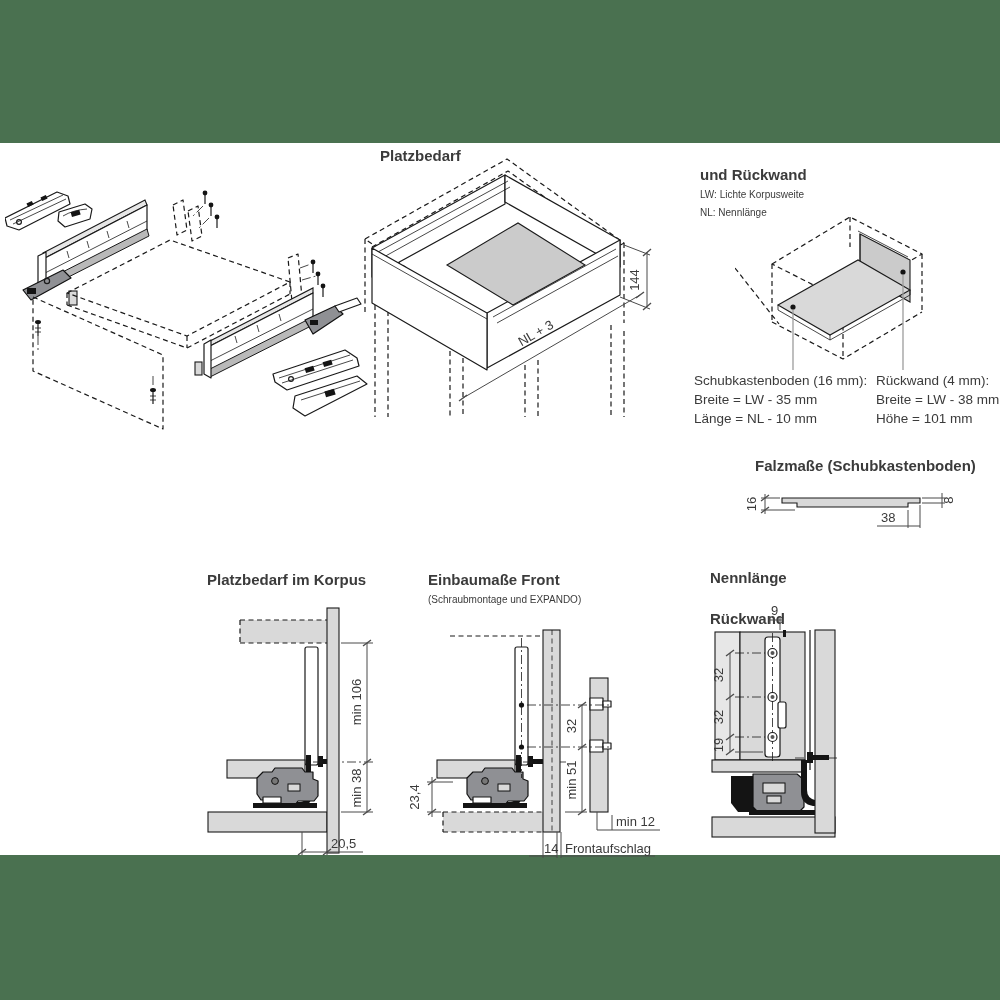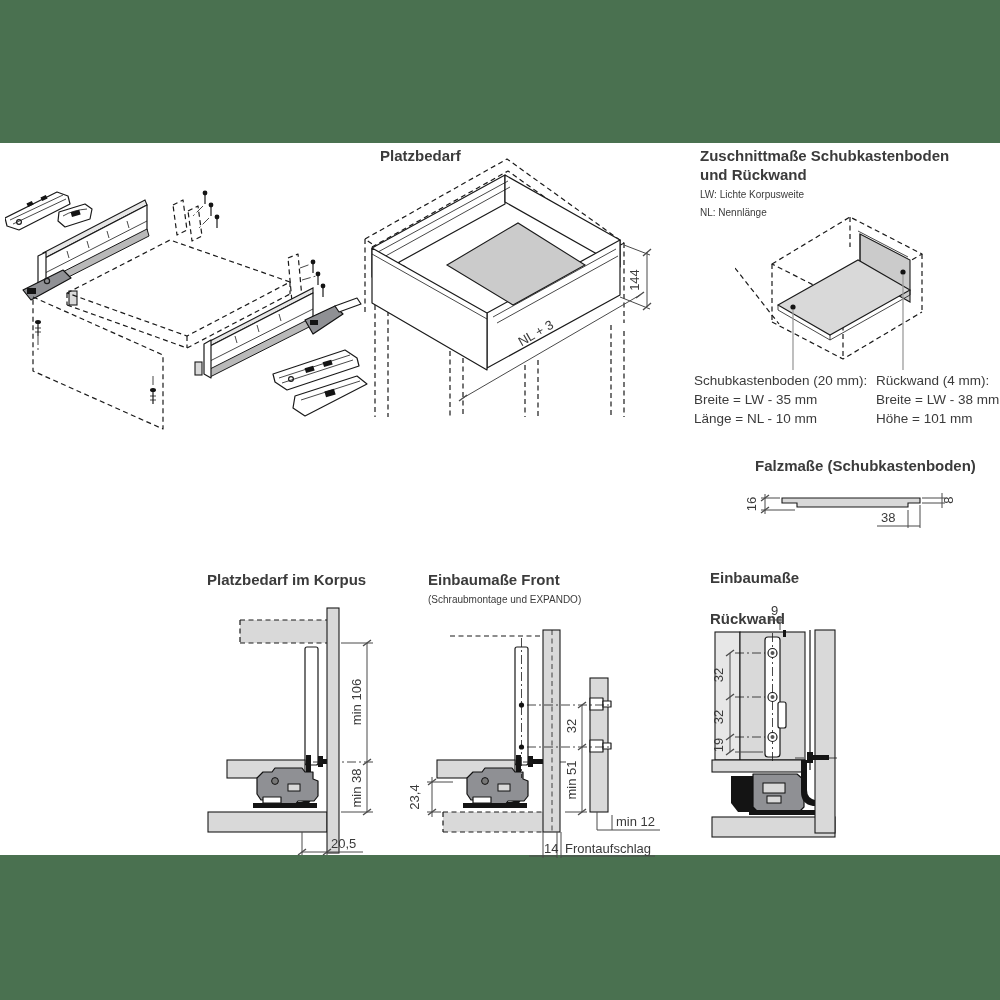--- a/index.html
+++ b/index.html
@@ -28,44 +28,43 @@
   .call{stroke:#9c9c9c;stroke-width:1.3;}
 </style>
 </head>
 <body>
 
 <div class="page">
   <div class="sheet"></div>
 
   <div class="h" style="left:380px;top:146px;">Platzbedarf</div>
 
-  <div class="h" style="left:700px;top:146px;">Zuschnittmaße Schubkastenboden</div>
   <div class="h" style="left:700px;top:165px;">und Rückwand</div>
   <div class="sub" style="left:700px;top:185px;">LW: Lichte Korpusweite</div>
   <div class="sub" style="left:700px;top:203px;">NL: Nennlänge</div>
 
   <div class="txtcol" style="left:694px;top:371px;">
-    <div>Schubkastenboden (20 mm):</div>
+    <div>Schubkastenboden (16 mm):</div>
     <div>Breite = LW - 35 mm</div>
     <div>Länge = NL - 10 mm</div>
   </div>
   <div class="txtcol" style="left:876px;top:371px;">
     <div>Rückwand (4 mm):</div>
     <div>Breite = LW - 38 mm</div>
     <div>Höhe = 101 mm</div>
   </div>
 
   <div class="h" style="left:755px;top:456px;">Falzmaße (Schubkastenboden)</div>
 
   <div class="h" style="left:207px;top:570px;">Platzbedarf im Korpus</div>
 
   <div class="h" style="left:428px;top:570px;">Einbaumaße Front</div>
   <div class="sub" style="left:428px;top:590px;">(Schraubmontage und EXPANDO)</div>
 
-  <div class="h" style="left:710px;top:568px;">Einbaumaße</div>
+  <div class="h" style="left:710px;top:568px;">Nennlänge</div>
   <div class="h" style="left:710px;top:609px;">Rückwand</div>
 
   <svg class="abs" style="left:5px;top:178px;" width="370" height="272" viewBox="0 0 370 272">
 
     <g>
       <polygon class="kfw" points="0,40 52,14 63,18 65,26 14,52 2,48"></polygon>
       <line class="kthin" x1="5" y1="42" x2="58" y2="17"></line>
       <line class="kthin" x1="8" y1="46" x2="61" y2="21"></line>
       <rect class="kfb" x="22" y="24" width="6" height="4" transform="rotate(-26 25 26)"></rect>
       <rect class="kfb" x="36" y="18" width="6" height="4" transform="rotate(-26 39 20)"></rect>

